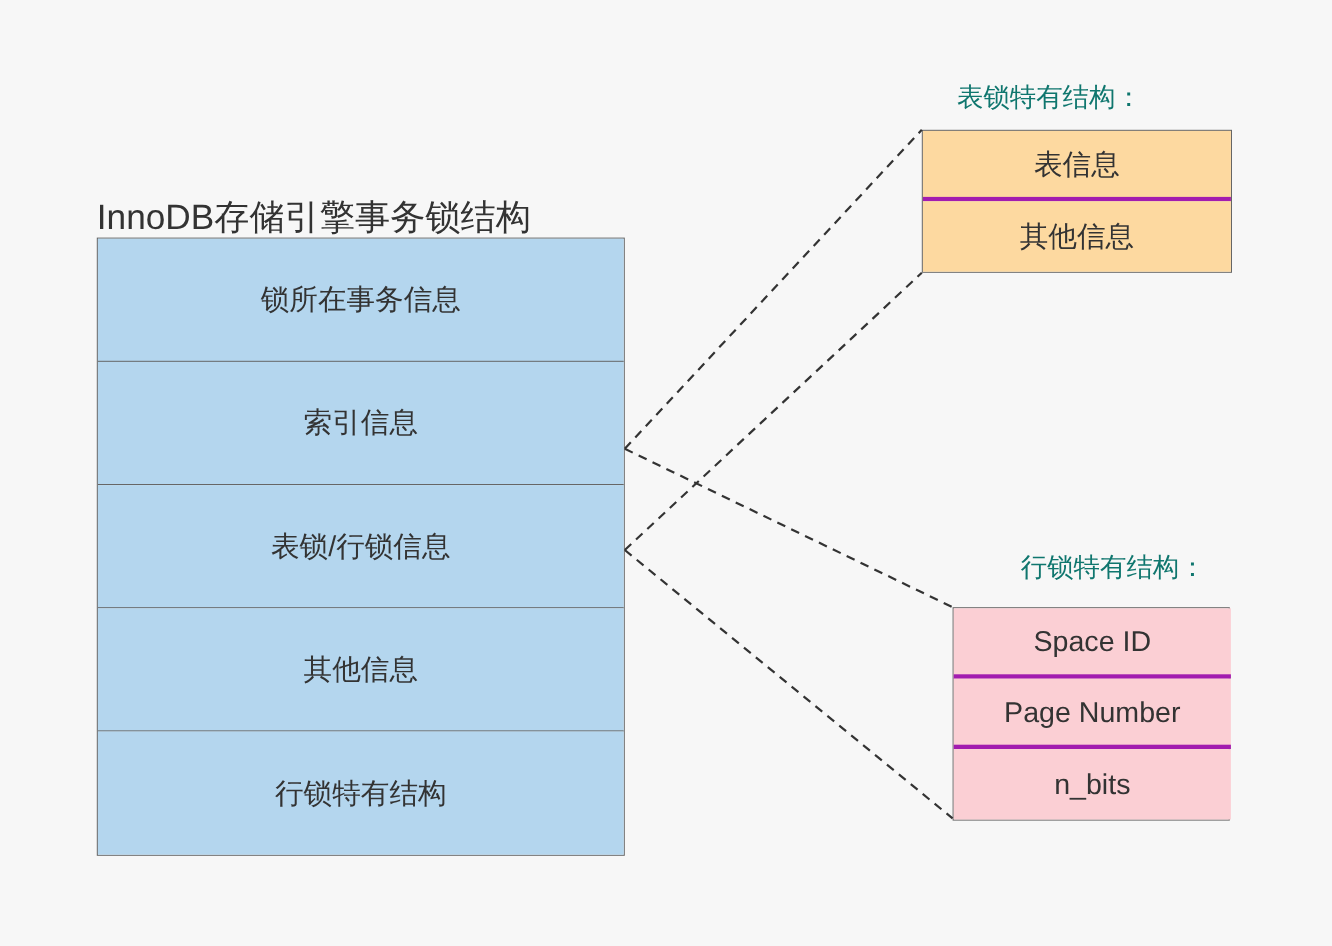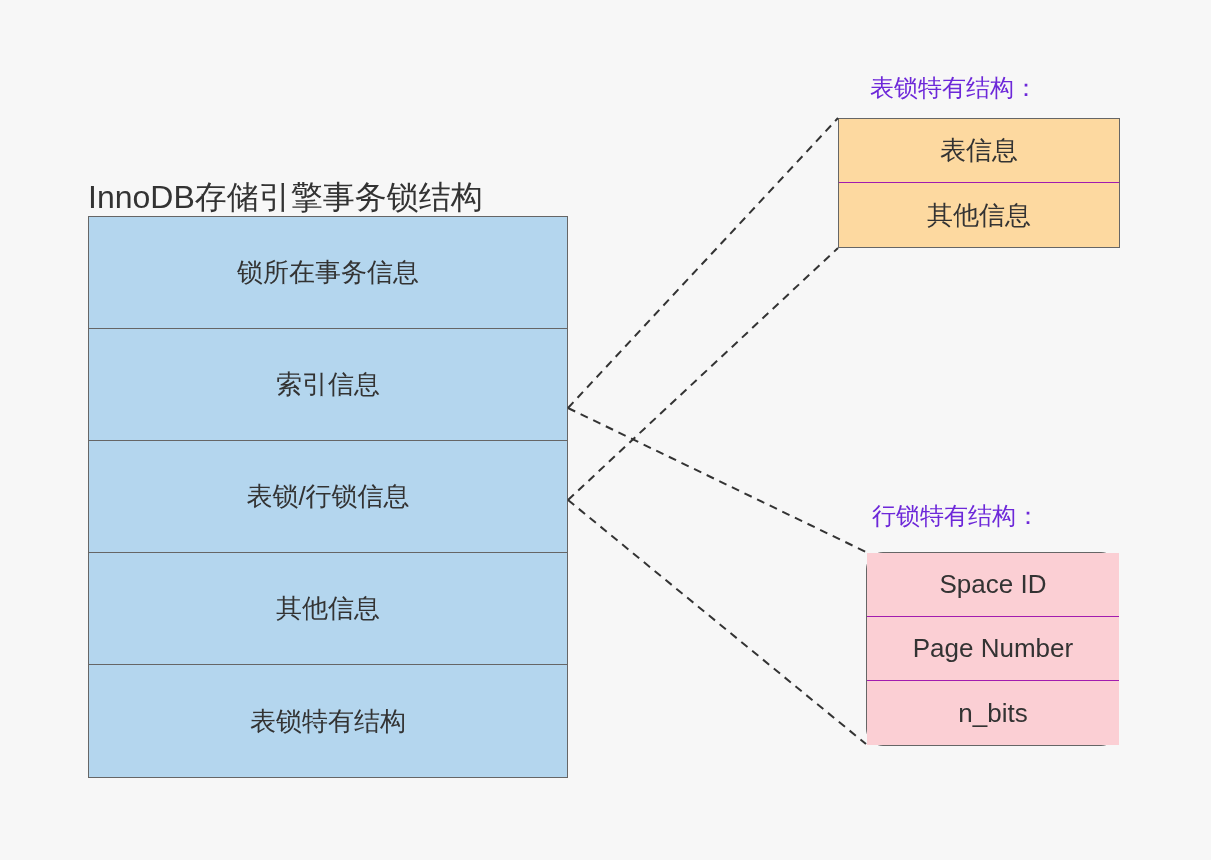--- a/index.html
+++ b/index.html
@@ -33,52 +33,51 @@
       align-items: center;
       justify-content: center;
       font-size: 26px;
       color: #333;
     }
     .main-struct .row:last-child { border-bottom: none; }
 
     .callout-title {
       position: absolute;
       font-size: 24px;
-      color: #6d28d9;
+      color: #0f766e;
     }
     .callout-title.table-lock { left: 870px; top: 72px; }
-    .callout-title.row-lock { left: 872px; top: 500px; }
+    .callout-title.row-lock { left: 928px; top: 500px; }
 
     .callout-struct {
       position: absolute;
       border: 1px solid #666;
     }
     .callout-struct .crow {
       width: 280px;
       height: 64px;
-      border-bottom: 1px solid #a21caf;
+      border-bottom: 4px solid #a21caf;
       display: flex;
       align-items: center;
       justify-content: center;
       font-size: 26px;
       color: #333;
     }
     .callout-struct .crow:last-child { border-bottom: none; }
 
     .table-struct {
       left: 838px;
       top: 118px;
     }
     .table-struct .crow { background: #fdd9a0; }
 
     .row-struct {
       left: 866px;
       top: 552px;
       width: 252px;
-      border-radius: 17px;
     }
     .row-struct .crow { background: #fbcfd4; width: 252px; }
 
     svg.connectors {
       position: absolute;
       left: 0; top: 0;
       width: 1211px;
       height: 860px;
       pointer-events: none;
     }
@@ -86,21 +85,21 @@
 </head>
 <body>
 
 <div class="title">InnoDB存储引擎事务锁结构</div>
 
 <div class="main-struct">
   <div class="row">锁所在事务信息</div>
   <div class="row">索引信息</div>
   <div class="row">表锁/行锁信息</div>
   <div class="row">其他信息</div>
-  <div class="row">表锁特有结构</div>
+  <div class="row">行锁特有结构</div>
 </div>
 
 <div class="callout-title table-lock">表锁特有结构：</div>
 <div class="callout-struct table-struct">
   <div class="crow">表信息</div>
   <div class="crow">其他信息</div>
 </div>
 
 <div class="callout-title row-lock">行锁特有结构：</div>
 <div class="callout-struct row-struct">

